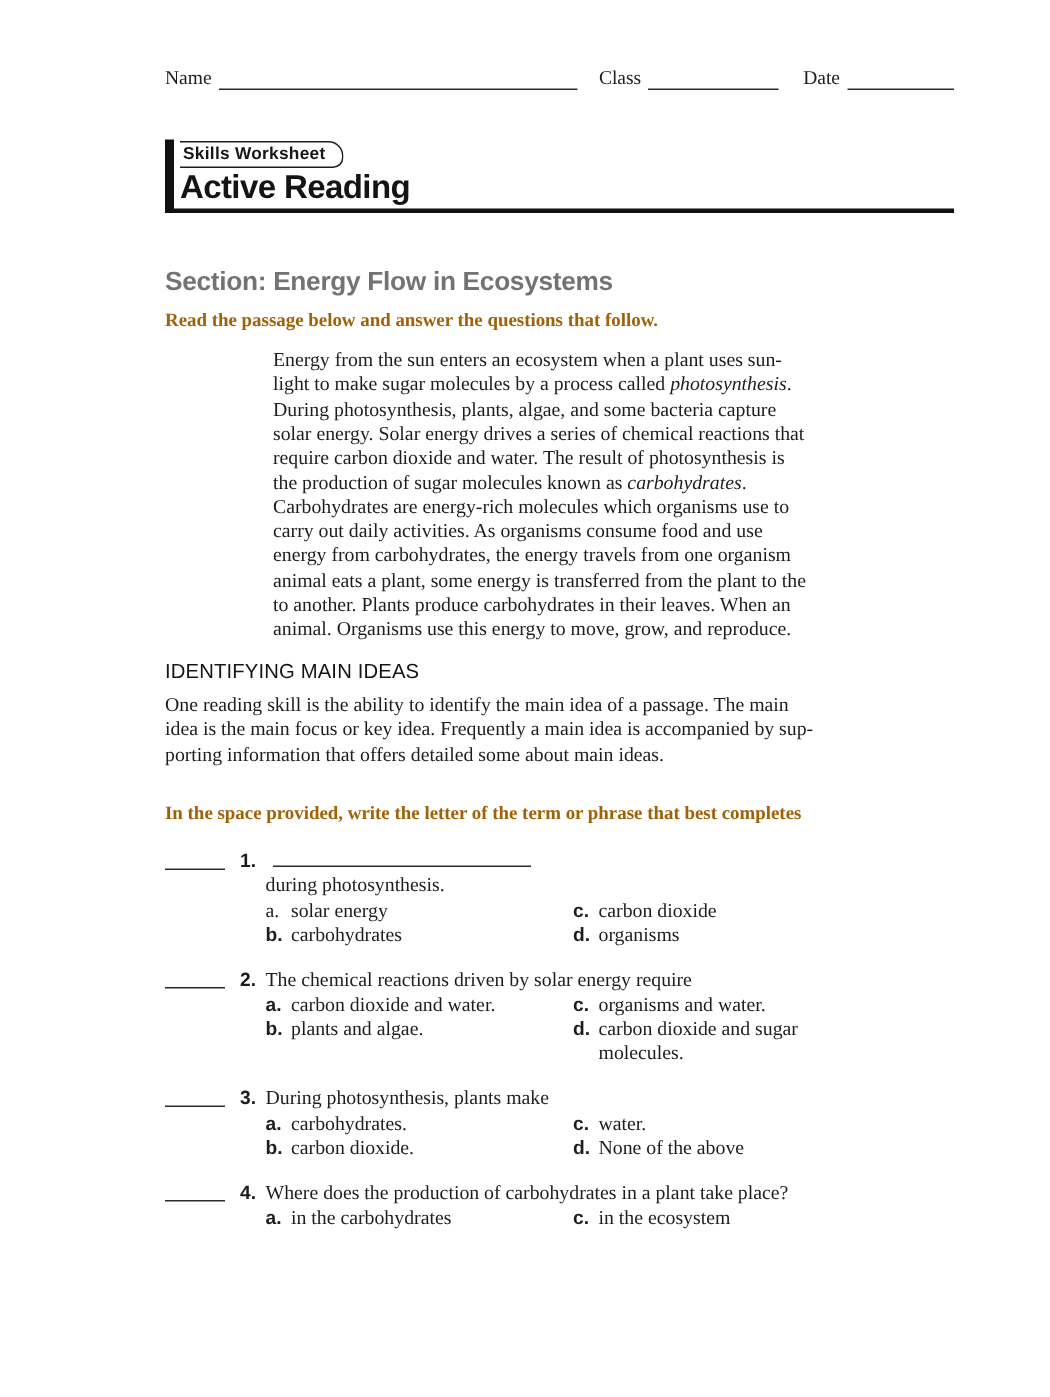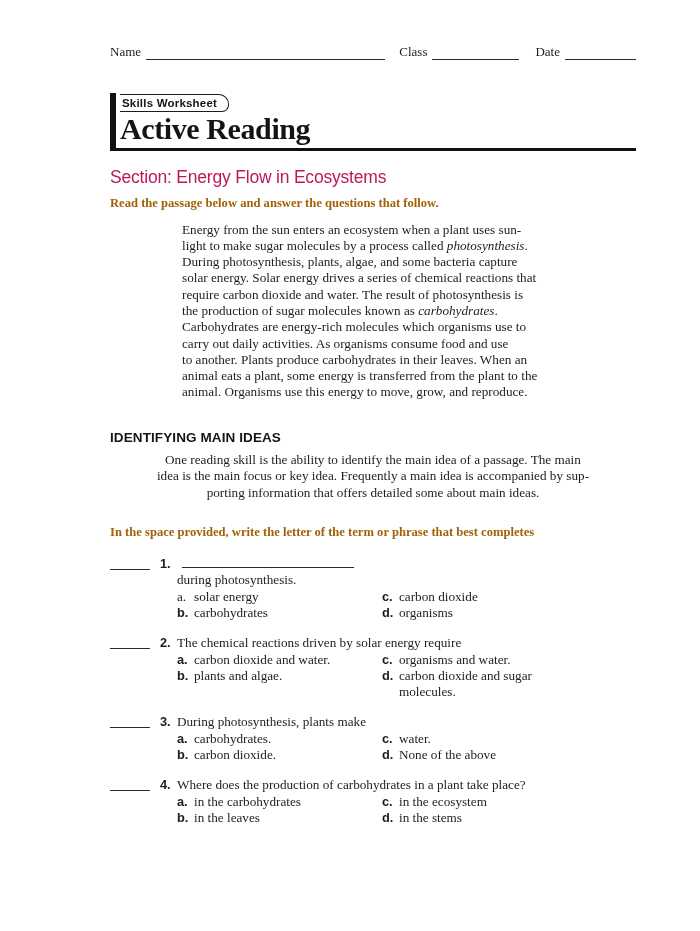--- a/index.html
+++ b/index.html
@@ -19,40 +19,40 @@
   
   .banner{position:relative;padding-left:10px;margin-top:20px;}
   .banner-bar{position:absolute;left:0;top:0;bottom:0;width:6px;background:#111;}
   .badge{
     display:inline-block;font-family:"Liberation Sans", sans-serif;font-weight:bold;
     font-size:11.5px;letter-spacing:.2px;color:#161616;
     border:1.4px solid #1c1c1c;border-left:none;border-radius:0 10px 7px 0;
     padding:2px 11px 2px 2px;
   }
   .big-title{
-    font-family:Liberation Serif, serif;font-weight:bold;font-size:30px;
+    font-family:Liberation Sans, sans-serif;font-weight:bold;font-size:22px;
     letter-spacing:-0.4px;color:#141414;margin-top:1px;line-height:1.05;
   }
   .banner-rule{height:3px;background:#111;margin-top:3px;margin-left:-10px;}
   
   .section-heading{
-    font-family:"Liberation Sans", sans-serif;font-weight:normal;font-size:17.5px;
-    letter-spacing:-0.2px;color:#be185d;margin-top:16px;
+    font-family:"Liberation Sans", sans-serif;font-weight:bold;font-size:17.5px;
+    letter-spacing:-0.2px;color:#737373;margin-top:35px;
   }
   .bold-instruction{
     font-family:Liberation Serif, serif;font-weight:bold;font-size:12.6px;
     color:#a16207;margin-top:7px;line-height:16px;
   }
   .passage{margin-top:11px;margin-left:72px;font-size:13.2px;line-height:16.3px;color:#1d1d1d;}
   .passage-line i{font-style:italic;}
   .sub-heading{
-    font-family:"Liberation Sans", sans-serif;font-weight:bold;font-size:13.5px;
-    letter-spacing:.1px;color:#151515;margin-top:29px;
-  }
-  .body-text{margin-top:7px;font-size:13.2px;line-height:16.5px;text-align:center;}
+    font-family:"Liberation Sans", sans-serif;font-weight:normal;font-size:13.5px;
+    letter-spacing:.1px;color:#151515;margin-top:12px;
+  }
+  .body-text{margin-top:7px;font-size:13.2px;line-height:16.5px;}
   .directions{margin-top:23px;}
   
   .questions{margin-top:16px;}
   .question{display:flex;align-items:baseline;margin-bottom:14px;font-size:13.2px;line-height:16px;}
   .q-answer-blank{flex:0 0 40px;border-bottom:1px solid #2b2b2b;height:13px;margin-right:10px;align-self:flex-start;}
   .q-number{font-family:"Liberation Sans", sans-serif;font-weight:bold;font-size:12.8px;flex:0 0 17px;}
   .q-body{flex:1;}
   .q-line .q-inline-blank{display:inline-block;width:172px;border-bottom:1px solid #2b2b2b;height:11px;margin-left:5px;}
   .q-options{display:grid;grid-template-rows:repeat(2,auto);grid-auto-flow:column;grid-template-columns:205px auto;margin-top:1px;}
   .option{display:flex;align-items:baseline;}
@@ -97,22 +97,23 @@
 
   <div class="passage">
       <div class="passage-line"><span>Energy from the sun enters an ecosystem when a plant uses sun-</span></div>
       <div class="passage-line"><span>light to make sugar molecules by a process called </span><i>photosynthesis</i><span>.</span></div>
       <div class="passage-line"><span>During photosynthesis, plants, algae, and some bacteria capture</span></div>
       <div class="passage-line"><span>solar energy. Solar energy drives a series of chemical reactions that</span></div>
       <div class="passage-line"><span>require carbon dioxide and water. The result of photosynthesis is</span></div>
       <div class="passage-line"><span>the production of sugar molecules known as </span><i>carbohydrates</i><span>.</span></div>
       <div class="passage-line"><span>Carbohydrates are energy-rich molecules which organisms use to</span></div>
       <div class="passage-line"><span>carry out daily activities. As organisms consume food and use</span></div>
+      <div class="passage-line"><span>energy from carbohydrates, the energy travels from one organism</span></div>
+      <div class="passage-line"><span>animal eats a plant, some energy is transferred from the plant to the</span></div>
       <div class="passage-line"><span>to another. Plants produce carbohydrates in their leaves. When an</span></div>
-      <div class="passage-line"><span>animal eats a plant, some energy is transferred from the plant to the</span></div>
       <div class="passage-line"><span>animal. Organisms use this energy to move, grow, and reproduce.</span></div>
     </div>
 
   <div class="sub-heading">IDENTIFYING MAIN IDEAS</div>
   <div class="body-text">
       <div class="text-line">One reading skill is the ability to identify the main idea of a passage. The main</div>
       <div class="text-line">idea is the main focus or key idea. Frequently a main idea is accompanied by sup-</div>
       <div class="text-line">porting information that offers detailed some about main ideas.</div>
     </div>
 

